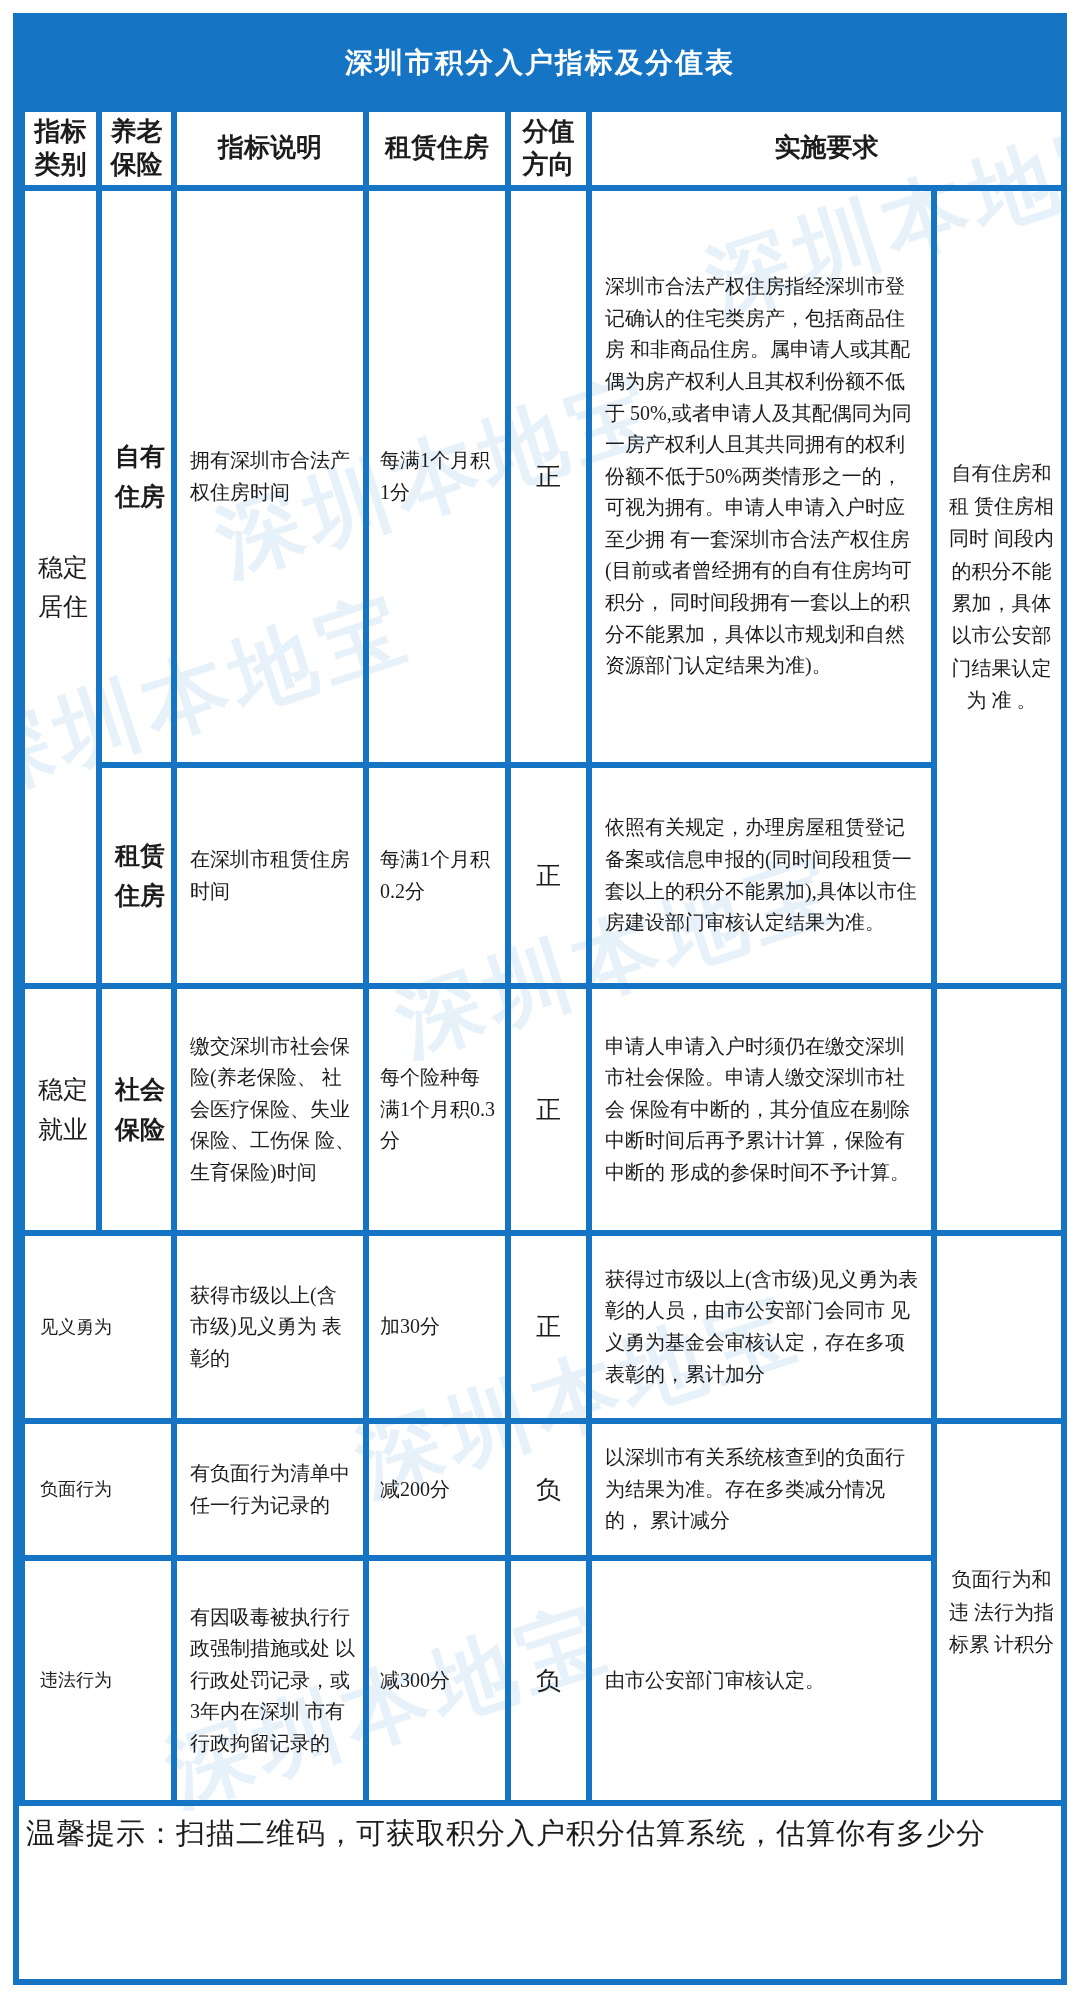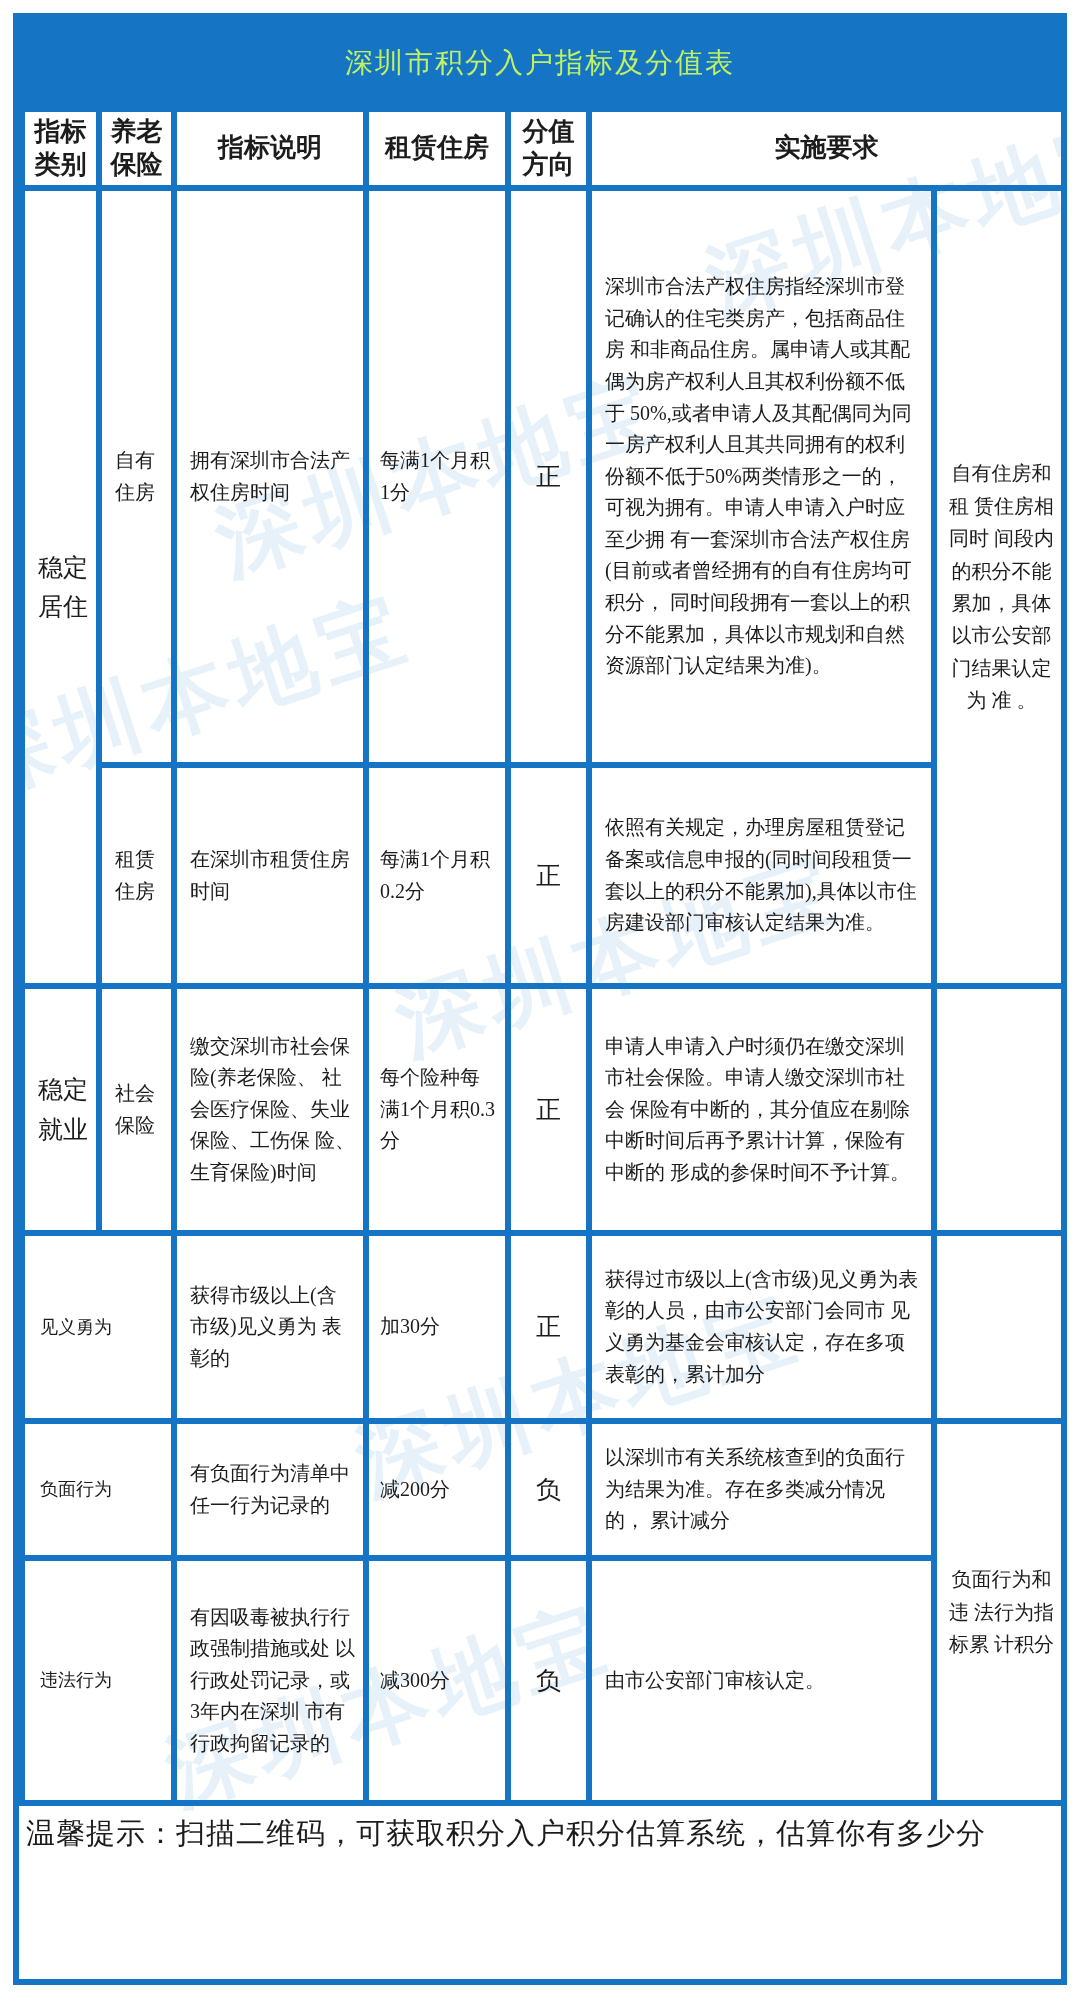--- a/index.html
+++ b/index.html
@@ -31,21 +31,21 @@
     transform:rotate(-18deg);
     font-family:"Liberation Sans","DejaVu Sans",sans-serif;
   }
   .title-bar{
     position:relative;z-index:1;
     background:var(--blue);
     height:87px;
     display:flex;align-items:center;justify-content:center;
   }
   .title-bar h1{
-    color:#bef264;font-size:28px;font-weight:normal;letter-spacing:2px;
+    color:#ffffff;font-size:28px;font-weight:bold;letter-spacing:2px;
   }
   table{
     position:relative;z-index:1;
     width:100%;
     border-collapse:collapse;
     table-layout:fixed;
   }
   td,th{
     border:6px solid var(--blue);
     background:transparent;
@@ -54,21 +54,21 @@
     line-height:1.58;
     color:var(--ink);
     word-break:break-all;
   }
   th{
     font-size:26px;font-weight:bold;text-align:center;
     line-height:1.25;padding:4px 2px;
   }
   td.cat{padding:4px 6px 4px 13px;font-size:25px;}
   td.cat2{padding:4px 6px 4px 15px;font-size:18px;}
-  td.item{padding:4px 6px 4px 13px;font-size:20px;}
+  td.item{padding:4px 6px 4px 13px;font-size:25px;font-weight:bold;}
   td.desc{padding:6px 8px 6px 13px;}
   td.score{padding:6px 6px 6px 11px;}
   td.dir{text-align:center;font-size:25px;}
   td.req{padding:8px 10px 8px 13px;}
   td.note{padding:6px 4px 6px 9px;line-height:1.62;text-align:center;}
   .footer{
     position:relative;z-index:1;
     height:189px;
     padding:8px 10px 0 7px;
   }

